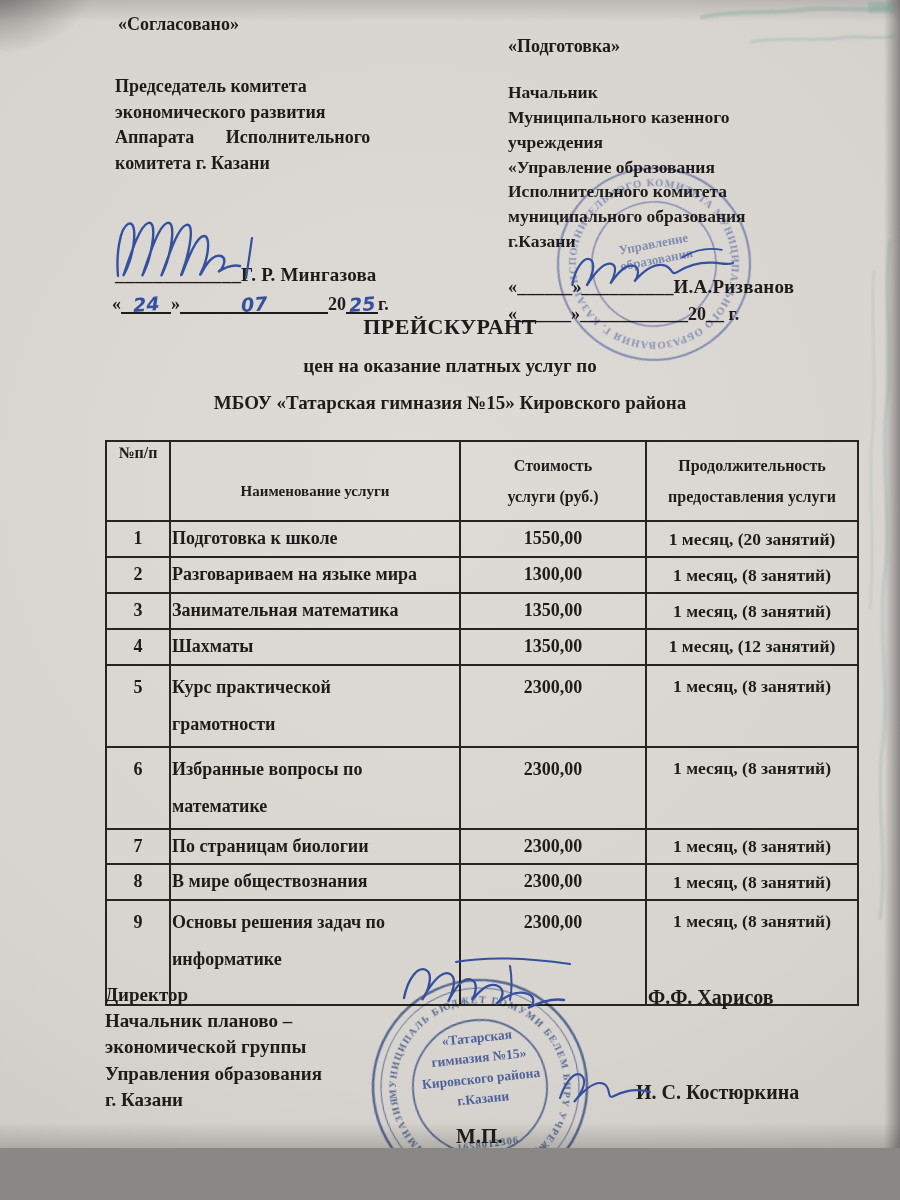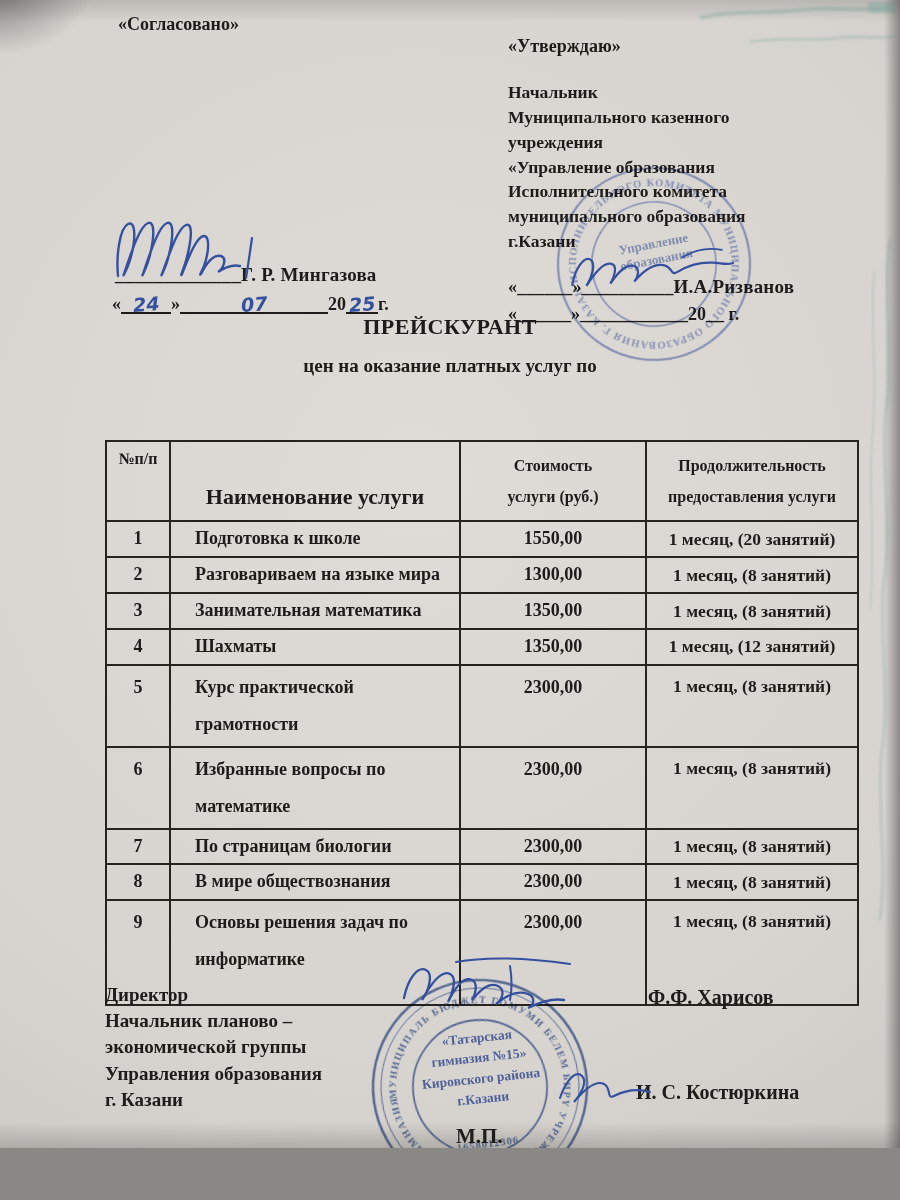--- a/index.html
+++ b/index.html
@@ -30,26 +30,26 @@
         color:#35509e; font-size:19px; display:inline-block; transform:rotate(-4deg) translateY(1px); }
 
   .doc-title { left:80px; top:314px; width:740px; text-align:center; }
   .doc-title .t1 { font-size:22px; letter-spacing:.5px; }
   .doc-title .t2 { font-size:19px; margin-top:15px; }
 
   table.price { position:absolute; left:105px; top:440px; width:752px;
     border-collapse:collapse; table-layout:fixed; font-weight:700; }
   .price th, .price td { border:2px solid #26241f; color:#1e1c1a; }
   .price th { font-size:16.5px; text-align:center; vertical-align:middle; padding:8px 4px; }
-  .price th.h-num { vertical-align:top; padding-top:8px; font-size:16px;border-radius:10px; }
-  .price th.h-svc { vertical-align:bottom; padding-bottom:10px; font-size:22px; }
+  .price th.h-num { vertical-align:top; padding-top:2px; font-size:16px;border-radius:10px; }
+  .price th.h-svc { vertical-align:bottom; padding-bottom:20px; font-size:15px; }
   .price th.h-two { white-space:pre-line; line-height:1.95; font-size:16px; }
   .price td { font-size:18px; padding:3px 8px; line-height:1.55; }
   .price td.c-num { text-align:center; width:64px; vertical-align:top; }
-  .price td.c-svc { text-align:left; padding-left:24px; white-space:pre-line; }
+  .price td.c-svc { text-align:left; padding-left:1px; white-space:pre-line; }
   .price td.c-cost { text-align:center;margin-left:8px; }
   .price td.c-dur { text-align:center; font-size:17.5px; }
   .price tr.row-multi td { line-height:2.05; vertical-align:top; }
   .price tr.row-last td { padding-bottom:26px; }
   col.c1{width:64px;} col.c2{width:290px;} col.c3{width:186px;} col.c4{width:212px;}
 
   .footer-block { font-size:19px; line-height:1.38; }
   .sig-name { font-size:20px; }
   .mp { font-size:21px; z-index:5;margin-left:32px; }
 
@@ -59,40 +59,44 @@
   .bleed { pointer-events:none; }
   .signature { z-index:4; }
 </style>
 </head>
 <body>
 
 <div class="page">
 
   <div class="abs corner-label" style="left:118px; top:14px;">«Согласовано»</div>
 
+  <div class="abs block-title prewrap" style="left:115px; top:74px; width:352px;">Председатель комитета
+экономического развития
+Аппарата       Исполнительного
+комитета г. Казани</div>
 
   <svg class="abs signature" style="left:110px; top:210px;" width="180" height="82" viewBox="0 0 180 82">
     <path d="M8 66 C6 44 10 18 18 14 C26 10 26 30 20 50 C16 62 12 68 14 64
              C22 40 30 16 38 13 C46 10 44 32 38 52 C34 63 31 68 33 64
              C41 40 49 16 57 13 C65 10 63 32 57 52 C53 63 50 68 52 64
              C60 42 68 18 76 15 C84 12 81 34 75 54 C72 63 70 67 72 64
              C79 46 87 26 94 26 C100 26 99 42 94 56 C91 63 89 66 91 64
              C97 52 104 44 111 46 C117 48 114 58 108 62 C114 58 122 54 130 56" fill="none" stroke="#35509e" stroke-width="2.4" stroke-linecap="round"></path>
     <path d="M142 28 C140 42 138 56 136 68" fill="none" stroke="#35509e" stroke-width="2.2" stroke-linecap="round"></path>
   </svg>
 
   <div class="abs sign-line" style="left:115px; top:264px;">
     <span>_____________</span><span>Г. Р. Мингазова</span>
   </div>
 
   <div class="abs date-line" style="left:112px; top:292px;">
     <span>«</span><span class="hw-slot sm"><span class="hw">24</span></span><span>»</span><span class="hw-slot lg"><span class="hw">07</span></span><span>20</span><span class="hw-slot xs"><span class="hw">25</span></span><span>г.</span>
   </div>
 
-  <div class="abs corner-label" style="left:508px; top:36px;">«Утверждаю»</div>
+  <div class="abs corner-label" style="left:508px; top:36px;">«Подготовка»</div>
 
   <div class="abs block-title preline" style="left:508px; top:80px; width:310px; font-size:17.5px;">Начальник
 Муниципального казенного
 учреждения
 «Управление образования
 Исполнительного комитета
 муниципального образования
 г.Казани</div>
 
   <svg class="abs signature" style="left:565px; top:240px; transform:rotate(-5deg);" width="175" height="52" viewBox="0 0 175 52">
@@ -105,20 +109,21 @@
 
   <div class="abs sign-line" style="left:508px; top:276px; font-size:18px;">
     <span>«______»__________</span><span style="font-size:19px;margin-top:48px;">И.А.Ризванов</span>
   </div>
 
   <div class="abs date-line" style="left:508px; top:304px;">«______»____________20__ г.</div>
 
   <div class="abs doc-title">
     <div class="t1">ПРЕЙСКУРАНТ</div>
     <div class="t2">цен на оказание платных услуг по</div>
+    <div class="t2">МБОУ «Татарская гимназия №15» Кировского района</div>
   </div>
 
   <table class="price">
     <colgroup>
         <col class="c1">
         <col class="c2">
         <col class="c3">
         <col class="c4">
       </colgroup>
     <thead>

